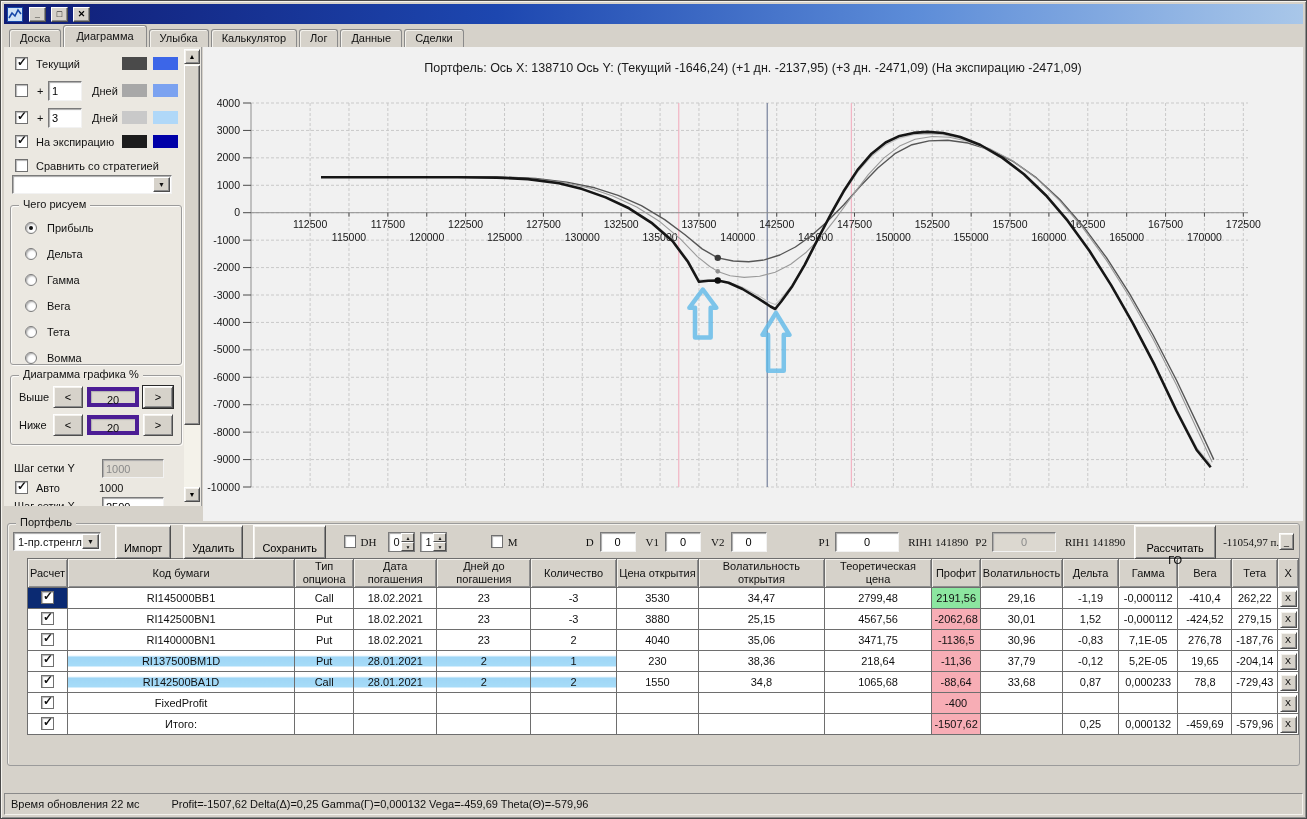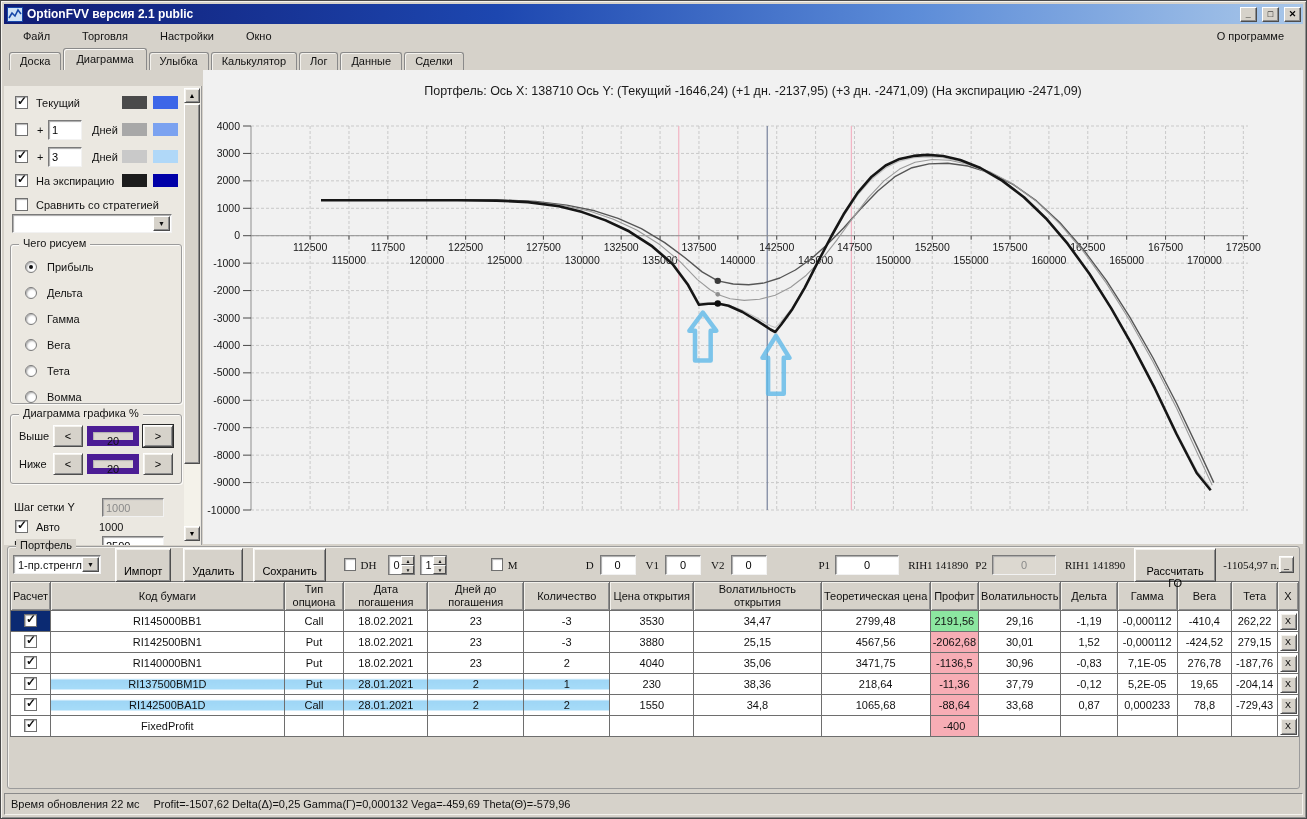--- a/index.html
+++ b/index.html
@@ -19,21 +19,21 @@
   .menubar{height:23px;display:flex;align-items:center;padding:0 8px 0 10px;}
   .menu-item{padding:3px 9px;margin-right:14px;}
   .menu-right{margin-left:auto;margin-right:2px;}
   
   .tabstrip{height:23px;display:flex;align-items:flex-end;padding-left:5px;position:relative;}
   .tab{border:1px solid #8a8a8a;border-bottom:none;border-radius:3px 3px 0 0;background:#d6d2ca;
     padding:2px 10px 3px;margin-right:2px;box-shadow:inset 1px 1px 0 #f4f2ed;position:relative;}
   .tab.active{padding:4px 12px 5px;z-index:3;box-shadow:inset 1px 1px 0 #fbfaf7;}
   
   .main{position:relative;height:474px;background:#d6d2ca;}
-  .side-inner{position:absolute;left:0;top:16px;width:198px;height:459px;overflow:hidden;
+  .side-inner{position:absolute;left:0;top:0;width:198px;height:459px;overflow:hidden;
     background:#ebe8e1;border-right:1px solid #9a9a9a;}
   .srow{position:absolute;left:0;height:20px;width:180px;}
   .srow .cbx{position:absolute;left:11px;top:2px;}
   .srow .lbl{position:absolute;left:32px;top:3px;white-space:nowrap;}
   .cbx{display:inline-block;width:13px;height:13px;background:#fff;border:1px solid #707070;
     box-shadow:inset 1px 1px 1px #b5b5b5;position:relative;}
   .cbx.checked::after{content:"✓";position:absolute;left:1px;top:-3px;font-size:12px;font-weight:bold;color:#101010;}
   .sw{position:absolute;top:2px;width:25px;height:13px;display:inline-block;}
   .edit{background:#fff;border:1px solid;border-color:#7a7a7a #f2f2f2 #f2f2f2 #7a7a7a;
     box-shadow:inset 1px 1px 1px #a9a9a9;font:11px "Liberation Sans",sans-serif;padding:1px 3px;}
@@ -51,21 +51,21 @@
   .ropt{display:flex;align-items:center;margin:0 0 14px 14px;}
   .radio{width:12px;height:12px;border-radius:50%;background:#fff;border:1px solid #7a7a7a;
     box-shadow:inset 1px 1px 2px #a5a5a5;position:relative;margin-right:10px;}
   .radio.sel::after{content:"";position:absolute;left:3px;top:3px;width:4px;height:4px;border-radius:50%;background:#101010;}
   .btn3d{background:#d6d2ca;border:1px solid;border-color:#fff #4d4d4d #4d4d4d #fff;
     box-shadow:inset 1px 1px 0 #f4f2ed, inset -1px -1px 0 #8c8c8c;
     font:11px "Liberation Sans",sans-serif;padding:16px 8px;}
   .rrow{position:absolute;left:8px;display:flex;align-items:center;}
   .rrow .rl{width:34px;}
   .sbtn{width:30px;height:22px;padding:0;}
-  .valbox{width:52px;height:20px;background:#dcd8d0;border:6px solid #4c1d95;box-shadow:inset 1px 1px 1px #b0b0b0;
+  .valbox{width:52px;height:20px;background:#dcd8d0;border:4px solid #4c1d95;box-shadow:inset 1px 1px 1px #b0b0b0;
     text-align:center;line-height:18px;margin:0 4px;}
   
   .sb{position:absolute;right:1px;top:2px;width:16px;height:453px;background:#f4f2ea;}
   .sb .arr{position:absolute;left:0;width:16px;height:15px;font-size:7px;line-height:13px;padding:0;text-align:center;}
   .sb .thumb{position:absolute;left:0;top:16px;width:16px;height:360px;background:#d6d2ca;border:1px solid;
     border-color:#fff #4d4d4d #4d4d4d #fff;box-shadow:inset -1px -1px 0 #8c8c8c;}
   
   .chartarea{position:absolute;left:199px;top:0;right:0;bottom:0;background:#f1f1f1;}
   .chart-title{position:absolute;top:14px;left:0;right:0;text-align:center;font-size:12.5px;color:#1a1a1a;white-space:nowrap;}
   #chart-svg{position:absolute;left:0;top:32px;}
@@ -80,66 +80,56 @@
   .pgroup>.gb-label{background:#d6d2ca;}
   .ptoolbar{height:31px;display:flex;align-items:center;padding:4px 4px 0 5px;}
   .tlabel{white-space:nowrap;font-family:Liberation Serif, serif;}
   .spin{width:31px;height:20px;background:#fff;border:1px solid #7a7a7a;box-shadow:inset 1px 1px 1px #a9a9a9;
     display:flex;align-items:center;}
   .spin .sv{flex:1;padding-left:4px;}
   .spin-btns{width:13px;display:flex;flex-direction:column;}
   .spin-btns b{height:9px;font-size:5px;line-height:8px;text-align:center;background:#d6d2ca;
     border:1px solid;border-color:#fff #4d4d4d #4d4d4d #fff;font-weight:normal;}
   
-  #ptable{border-collapse:collapse;table-layout:fixed;margin:3px 0 0 2px;background:#fff;
+  #ptable{border-collapse:collapse;table-layout:fixed;margin:3px 0 0 19px;background:#fff;
     border:1px solid #333;font-size:11px;}
   #ptable th{background:#d6d2ca;font-weight:normal;border:1px solid #6e6e6e;padding:1px 2px;height:29px;
     box-shadow:inset 1px 1px 0 #f3f1ec, inset -1px -1px 0 #8d8d8d;line-height:1.2;}
   #ptable td{border:1px solid #6e6e6e;text-align:center;height:21px;padding:0 2px;background:#fff;
     white-space:nowrap;overflow:hidden;}
   #ptable td.chk-sel{background:#0b2a72;}
   #ptable td.pos{background:#8ce6a0;}
   #ptable td.neg{background:#f7adb5;}
   #ptable td.hl{background-image:linear-gradient(to bottom,rgba(0,0,0,0) 22%,rgba(98,188,240,.62) 24%,rgba(112,198,244,.62) 74%,rgba(0,0,0,0) 76%);}
   .xbtn{width:17px;height:17px;padding:0;font-size:9px;line-height:14px;}
   
   .statusbar{position:absolute;left:3px;right:3px;bottom:3px;height:22px;background:#d6d2ca;
-    border:1px solid;border-color:#8a8a8a #f4f2ed #f4f2ed #8a8a8a;display:flex;align-items:center;padding-left:6px;}
+    border:1px solid;border-color:#8a8a8a #f4f2ed #f4f2ed #8a8a8a;display:flex;align-items:center;padding-left:6px;gap:18px;}
   .statusbar span{margin-right:14px;white-space:nowrap;}
 </style>
 </head>
 <body>
 
 <div class="win">
 
   <div class="titlebar">
     <span class="appicon">
       <svg width="16" height="15">
           <rect x="0" y="0" width="16" height="15" fill="#1546a8"></rect>
           <rect x="1" y="1" width="14" height="13" fill="#cfe2f6"></rect>
           <path d="M2 11 L5 6 L8 9 L11 3 L14 7" stroke="#1546a8" stroke-width="1.6" fill="none"></path>
         </svg>
     </span>
-    <span class="titletext">OptionFVV версия 2.1 public</span>
     <span class="tb-btns">
       <button class="tbbtn">_</button>
       <button class="tbbtn">□</button>
       <button class="tbbtn">✕</button>
     </span>
   </div>
 
-  <div class="menubar">
-    <div id="menu-left" style="display:flex;">
-        <span class="menu-item">Файл</span>
-        <span class="menu-item">Торговля</span>
-        <span class="menu-item">Настройки</span>
-        <span class="menu-item">Окно</span>
-      </div>
-    <div class="menu-item menu-right">О программе</div>
-  </div>
 
   <div class="tabstrip" id="tabstrip">
       <span class="tab">Доска</span>
       <span class="tab active">Диаграмма</span>
       <span class="tab">Улыбка</span>
       <span class="tab">Калькулятор</span>
       <span class="tab">Лог</span>
       <span class="tab">Данные</span>
       <span class="tab">Сделки</span>
     </div>
@@ -585,20 +575,38 @@
             <td></td>
             <td></td>
             <td class="neg">-400</td>
             <td></td>
             <td></td>
             <td></td>
             <td></td>
             <td></td>
             <td style="padding: 0px;"><button class="btn3d xbtn">X</button></td>
           </tr>
+          <tr>
+            <td class=""><span class="cbx checked"></span></td>
+            <td>Итого:</td>
+            <td></td>
+            <td></td>
+            <td></td>
+            <td></td>
+            <td></td>
+            <td></td>
+            <td></td>
+            <td class="neg">-1507,62</td>
+            <td></td>
+            <td>0,25</td>
+            <td>0,000132</td>
+            <td>-459,69</td>
+            <td>-579,96</td>
+            <td style="padding: 0px;"><button class="btn3d xbtn">X</button></td>
+          </tr>
         </tbody>
       </table>
   </div>
 
   <div class="statusbar">
     <span>Время обновления 22 мс</span>
     <span>Profit=-1507,62 Delta(Δ)=0,25 Gamma(Г)=0,000132 Vega=-459,69 Theta(Θ)=-579,96</span>
   </div>
 </div>
 

